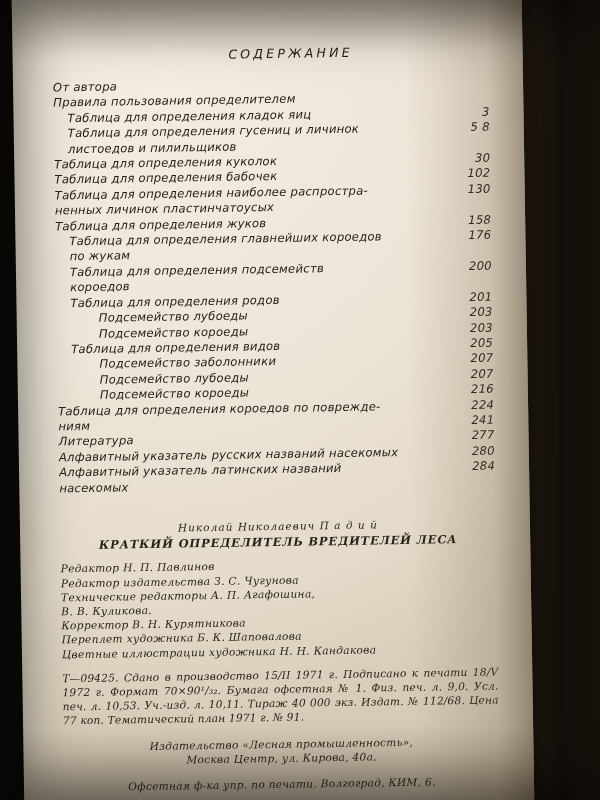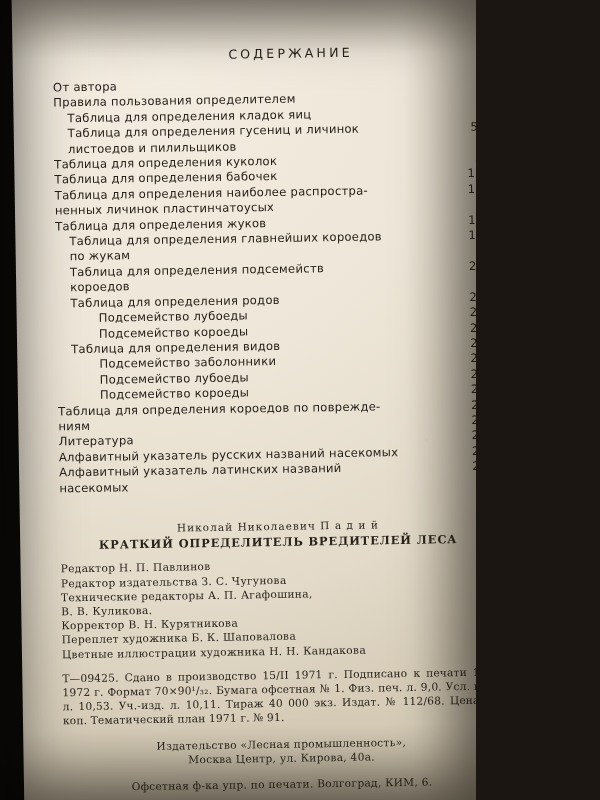--- a/index.html
+++ b/index.html
@@ -8,24 +8,25 @@
   }
   body {
     width: 600px;
     height: 800px;
     overflow: hidden;
     background: #1b1611;
     font-family: "DejaVu Sans", sans-serif;
   }
   .photo {
     position: relative;
-    width: 476px;
+    width: 600px;
     height: 800px;
     background: #0f0c09;
     overflow: hidden;
+    font-style: italic;
   }
   
   .photo::after {
     content: "";
     position: absolute;
     inset: 0;
     pointer-events: none;
     box-shadow: inset 0 0 60px 18px rgba(0,0,0,0.55);
   }
   

